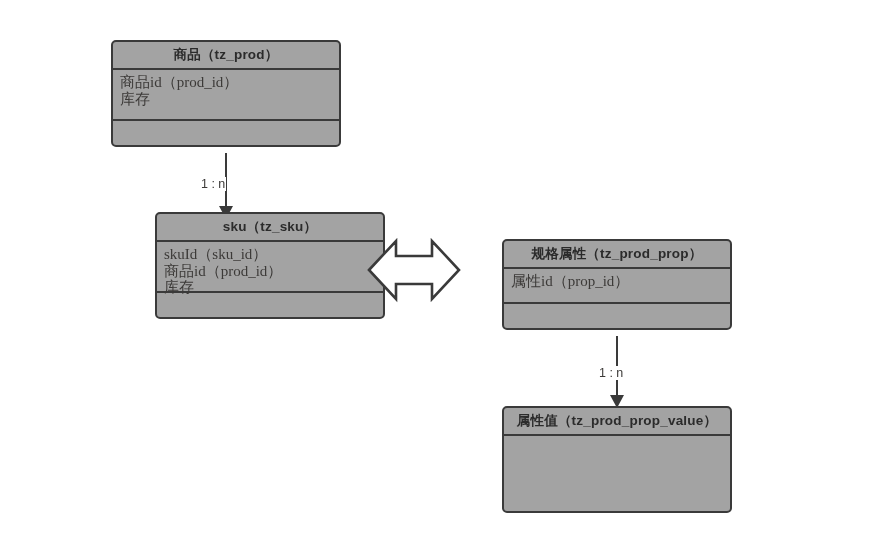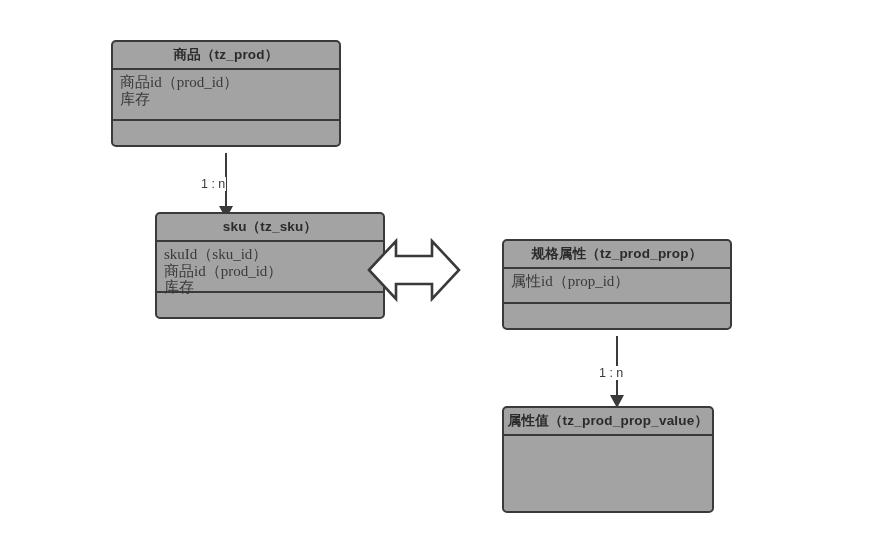--- a/index.html
+++ b/index.html
@@ -141,18 +141,18 @@
     </div>
     <div class="entity-ops"></div>
   </div>
 
   <div class="connector" style="left:606px; top:330px; width:30px; height:78px;">
     <div class="conn-line" style="left:10px; top:0px; height:62px;"></div>
     <div class="conn-arrow" style="left:4px; top:59px;"></div>
     <div class="conn-label" style="left:-8px; top:30px;">1 : n</div>
   </div>
 
-  <div class="entity" style="left:502px; top:406px; width:212px; height:107px;">
+  <div class="entity" style="left:502px; top:406px; width:230px; height:107px;">
     <div class="entity-title" style="height:28px;">属性值（tz_prod_prop_value）</div>
     <div class="entity-ops"></div>
   </div>
 
 </div>
 
 </body></html>

